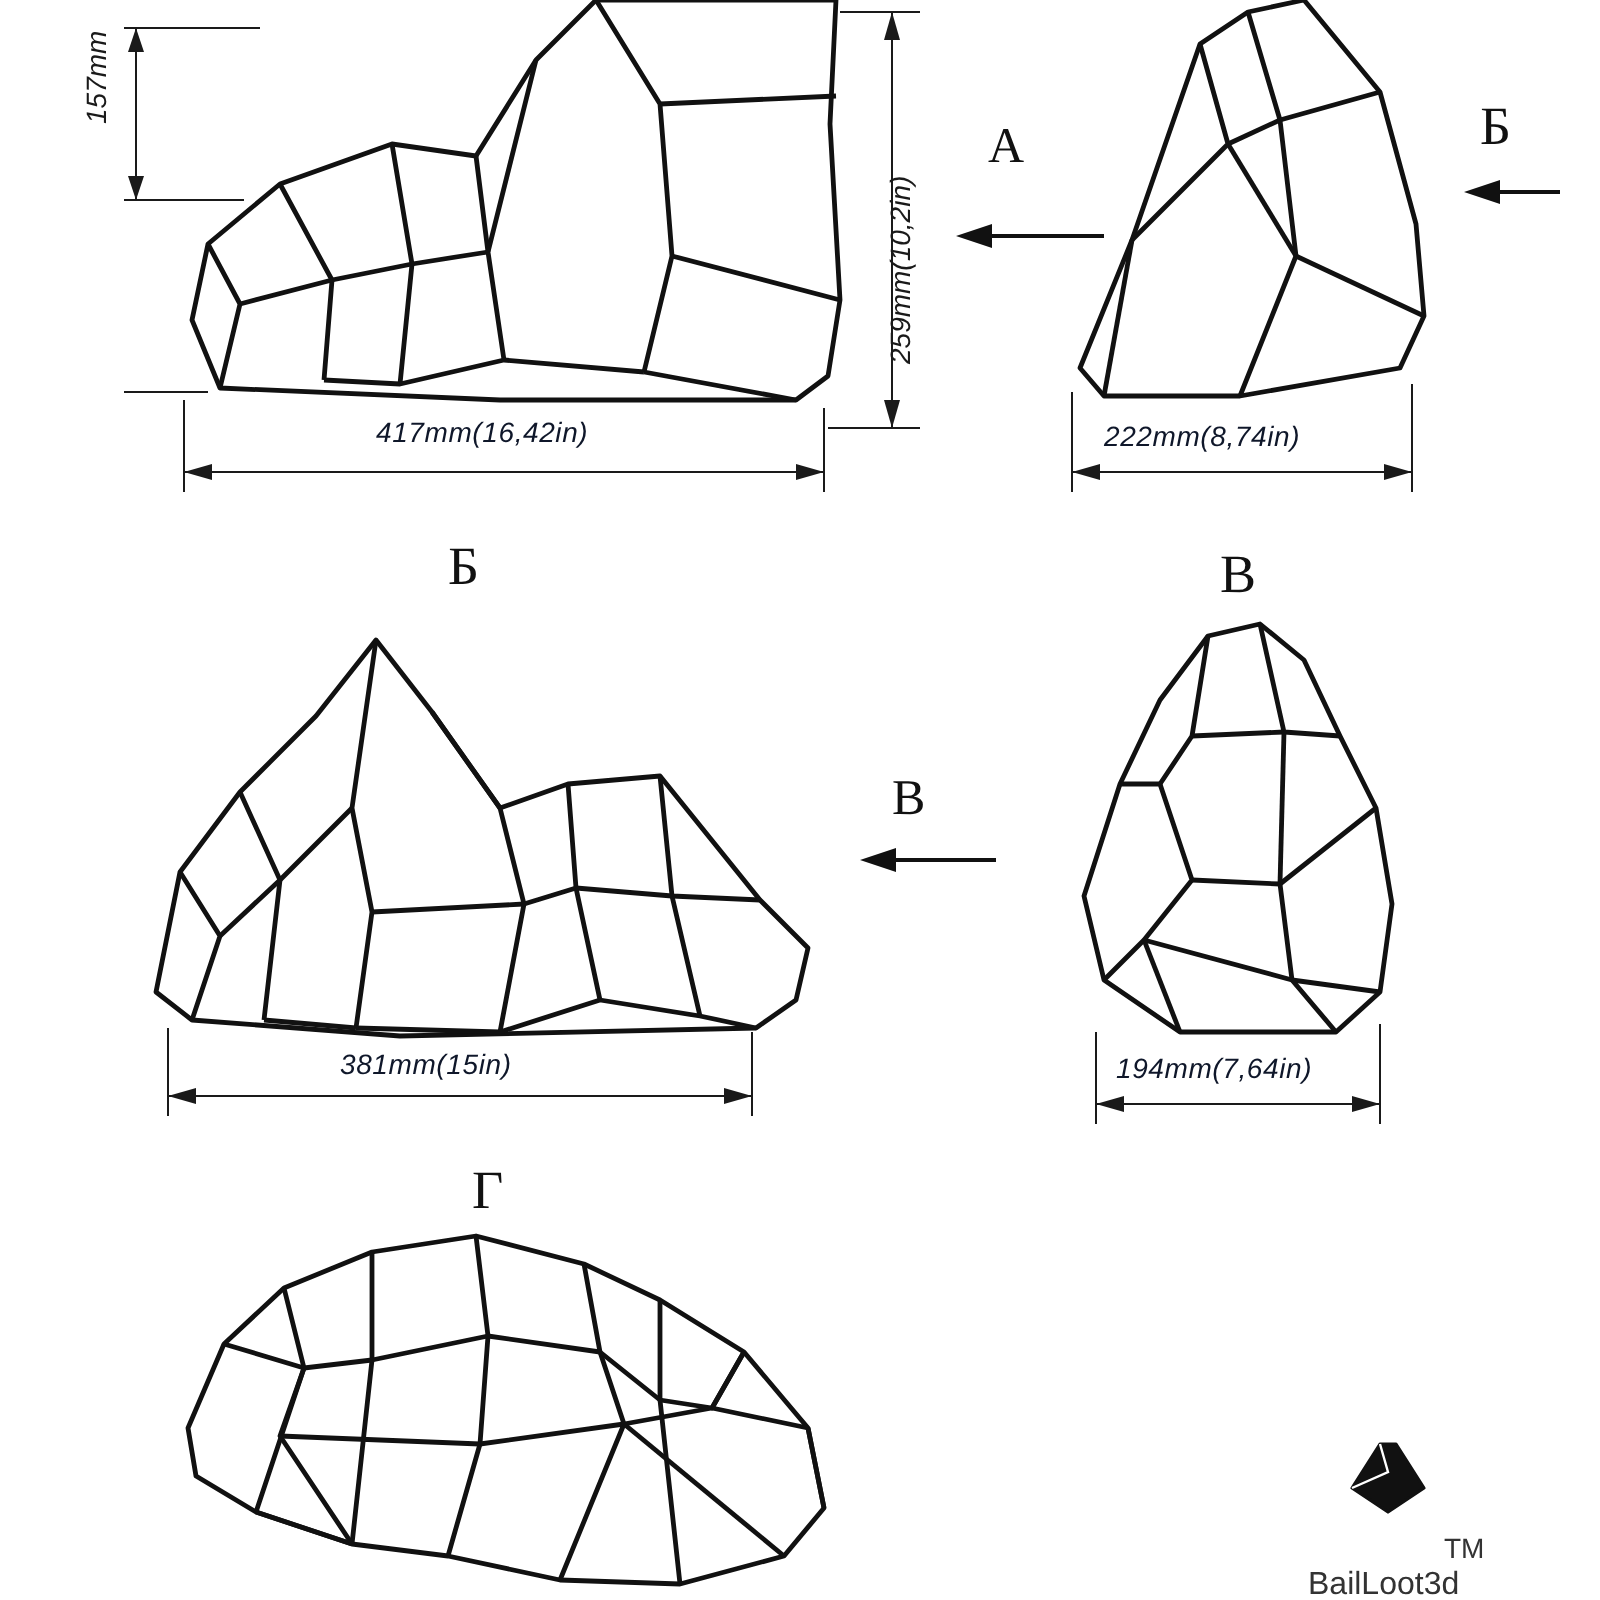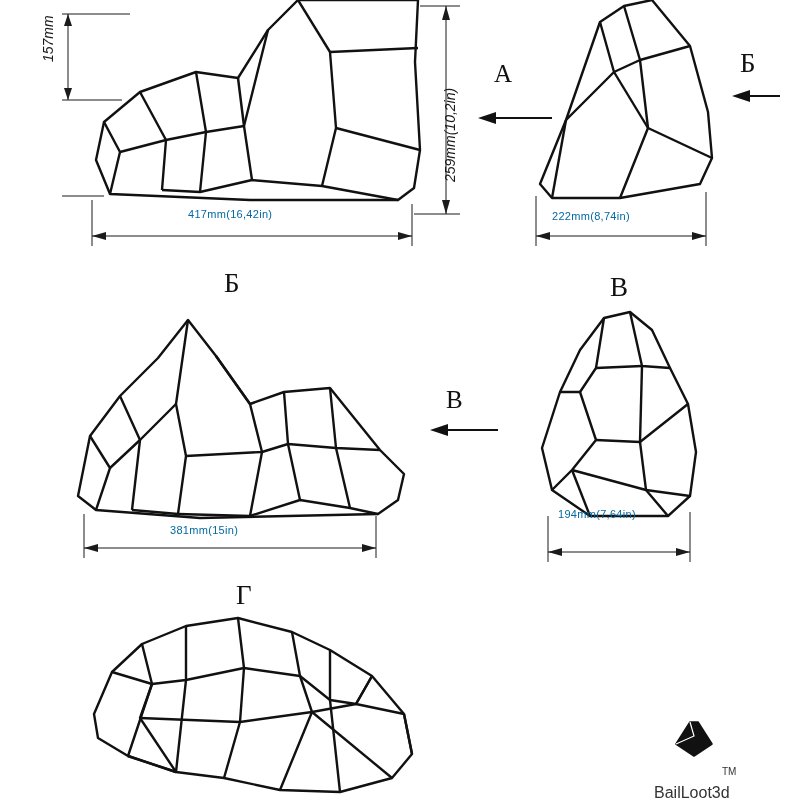--- a/index.html
+++ b/index.html
@@ -20,22 +20,23 @@
   .svg-layer {
     position: absolute;
     left: 0;
     top: 0;
     width: 800px;
     height: 800px;
   }
   .dim-label {
     position: absolute;
     font-family: "Liberation Sans", sans-serif;
-    font-size: 11px;
-    color: #0369a1;
+    font-size: 14px;
+    font-style: italic;
+    color: #0f172a;
     white-space: nowrap;
     letter-spacing: 0.3px;
   }
   .view-label {
     position: absolute;
     font-family: "Liberation Serif", serif;
     font-size: 27px;
     color: #111111;
     white-space: nowrap;
   }
@@ -59,21 +60,21 @@
   .brand-text {
     position: absolute;
     font-family: "Liberation Sans", sans-serif;
     font-size: 16px;
     color: #333333;
     white-space: nowrap;
   }
   .tm-text {
     position: absolute;
     font-family: "Liberation Sans", sans-serif;
-    font-size: 10px;
+    font-size: 14px;
     color: #333333;
   }
 </style>
 </head>
 <body>
 
 <div id="sheet">
 
   <svg class="svg-layer" viewBox="0 0 800 800">
 
@@ -233,21 +234,21 @@
   <div class="vert-label" style="left:40px; top:62px;">157mm</div>
 
   <div class="vert-label" style="left:442px; top:182px;">259mm(10,2in)</div>
 
   <div class="dim-label" style="left:188px; top:208px;">417mm(16,42in)</div>
 
   <div class="dim-label" style="left:552px; top:210px;">222mm(8,74in)</div>
 
   <div class="dim-label" style="left:170px; top:524px;">381mm(15in)</div>
 
-  <div class="dim-label" style="left:558px; top:508px;">194mm(7,64in)</div>
+  <div class="dim-label" style="left:558px; top:526px;">194mm(7,64in)</div>
 
   <div class="view-label" style="left:224px; top:268px;">Б</div>
 
   <div class="view-label" style="left:740px; top:48px;">Б</div>
 
   <div class="view-label" style="left:610px; top:272px;">В</div>
 
   <div class="view-label" style="left:236px; top:580px;">Г</div>
 
   <div class="arrow-label" style="left:494px; top:60px;">А</div>

